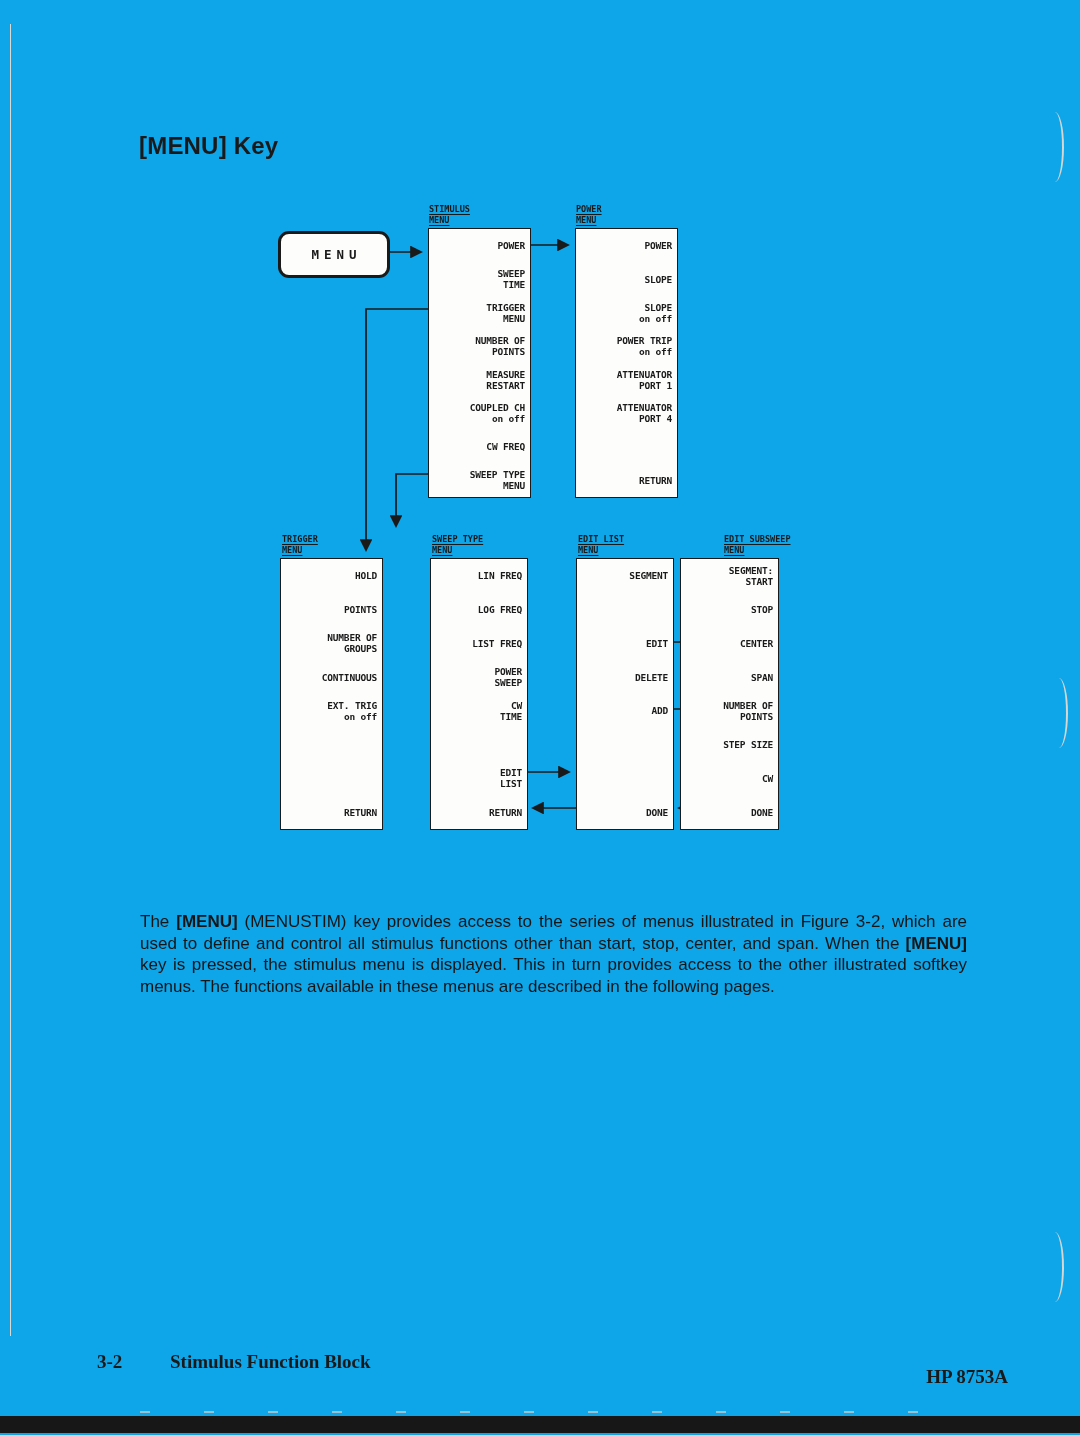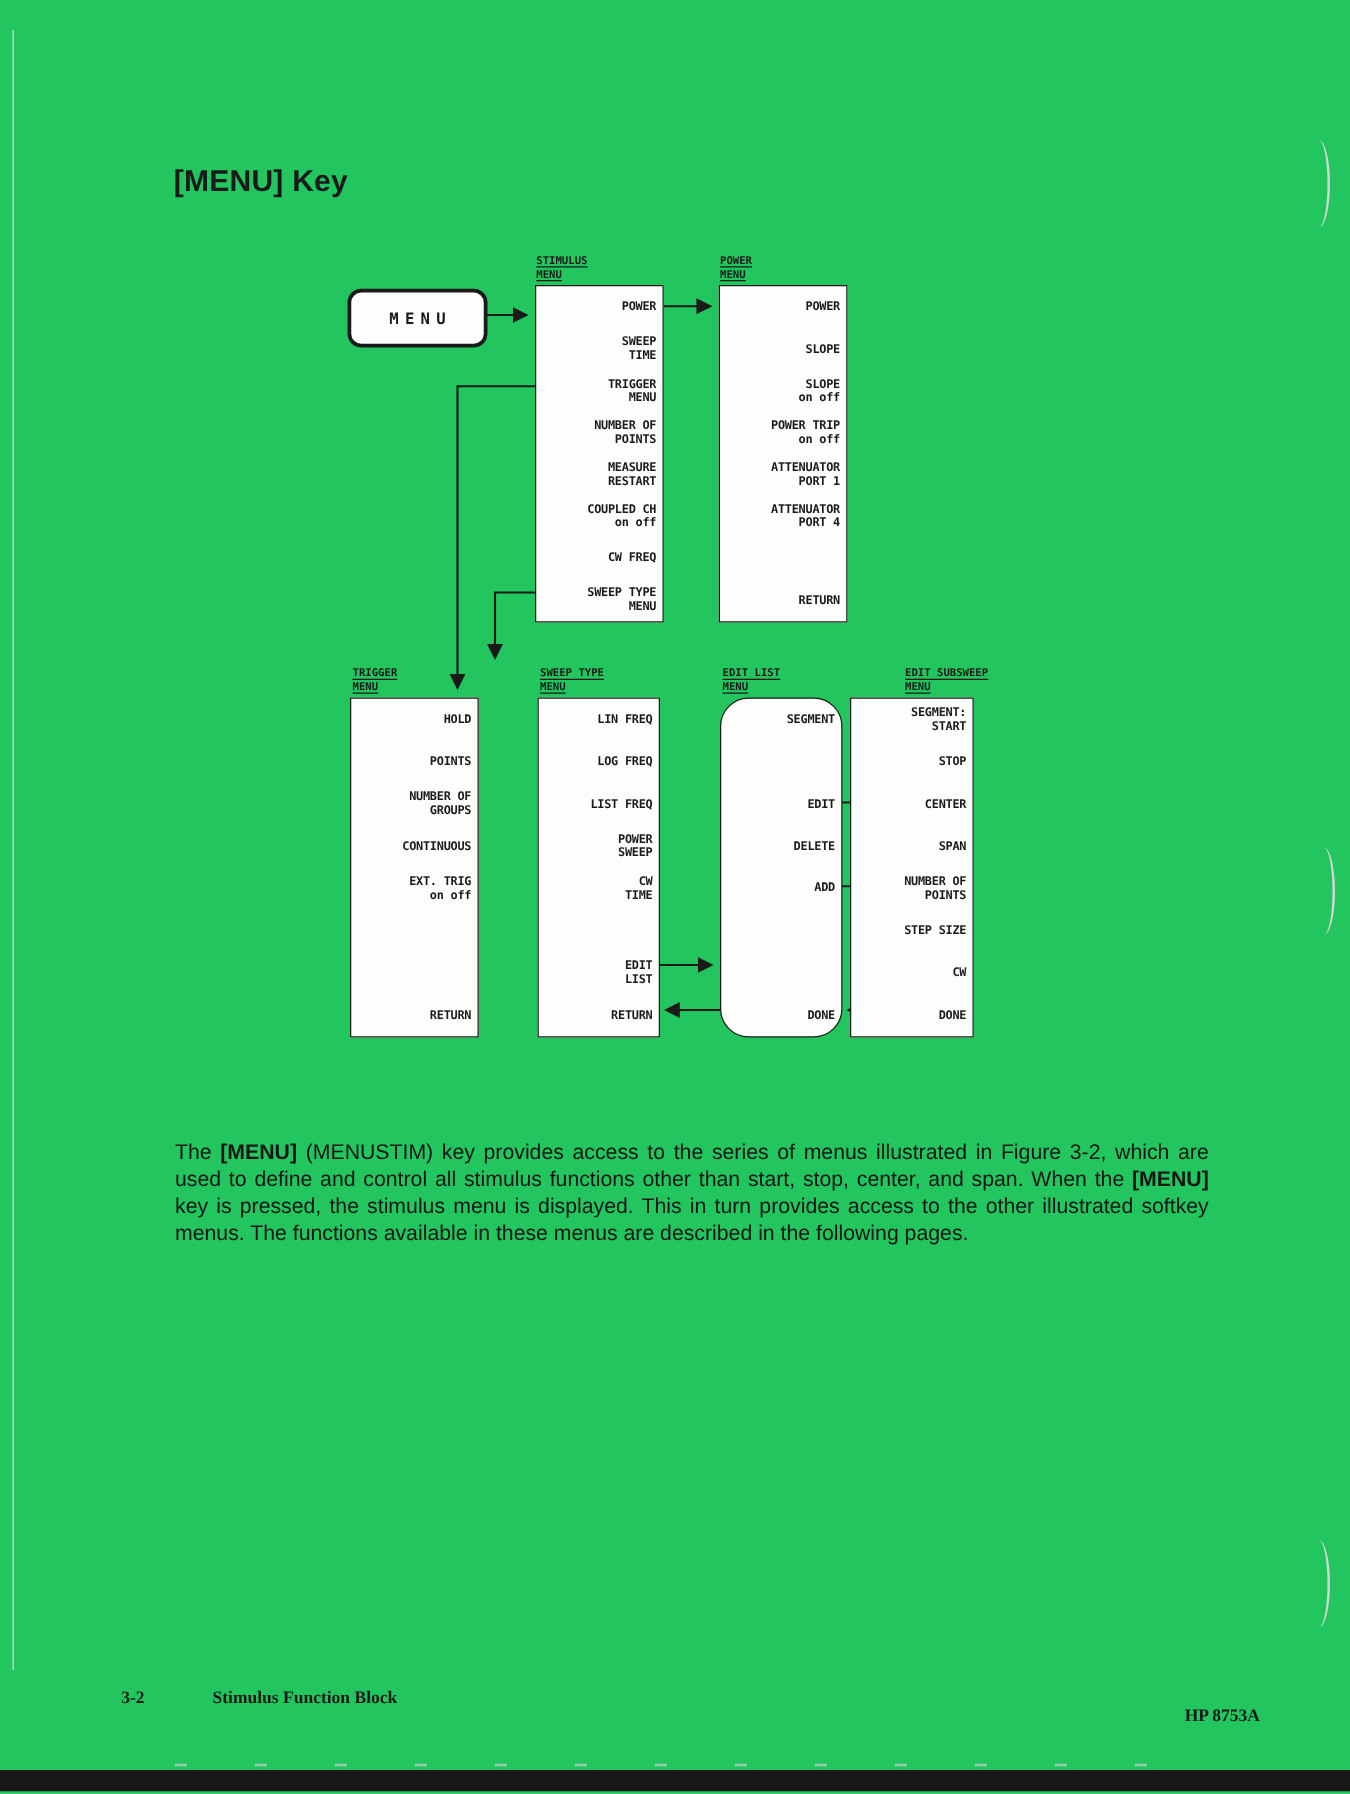--- a/index.html
+++ b/index.html
@@ -1,17 +1,17 @@
 <!DOCTYPE html>
 <html><head>
 <meta charset="utf-8">
 <style>
   html,body{margin:0;padding:0;}
   body{background:#dcdcda;}
-  .page{position:relative;width:1080px;height:1435px;margin:0 auto;background:#22c55e;overflow:hidden;font-family:"Liberation Sans",sans-serif;color:#1a1a1a;}
+  .page{position:relative;width:1080px;height:1435px;margin:0 auto;background:#0ea5e9;overflow:hidden;font-family:"Liberation Sans",sans-serif;color:#1a1a1a;}
   .scan-line-left{position:absolute;left:10px;top:24px;width:1px;height:1312px;background:#d8d8d5;}
   .scan-bar{position:absolute;left:0;bottom:2px;width:100%;height:17px;background:#171717;}
   .scan-speck{position:absolute;bottom:22px;left:140px;width:800px;height:2px;background:repeating-linear-gradient(90deg,#cfcfcc 0 10px,transparent 10px 64px);opacity:.7;}
   .curl{position:absolute;width:16px;height:70px;border-right:2px solid #d6d6d3;border-radius:0 50% 50% 0/0 50% 50% 0;}
   #curl1{right:16px;top:112px;}
   #curl2{right:12px;top:678px;}
   #curl3{right:16px;top:1232px;}
   .heading{position:absolute;left:139px;top:132px;font-size:24px;font-weight:700;letter-spacing:.2px;}
   
   .menu-key{position:absolute;left:278px;top:231px;width:101px;height:41px;border:3px solid #1a1a1a;border-radius:11px;display:flex;align-items:center;justify-content:center;font-family:"DejaVu Sans Mono",monospace;font-size:12.5px;font-weight:700;letter-spacing:5px;padding-left:5px;background:#fdfdfb;}
@@ -20,30 +20,30 @@
   .menu-box{position:absolute;border:1.6px solid #1a1a1a;background:#fdfdfb;display:flex;flex-direction:column;}
   .slot{flex:1 1 0;display:flex;flex-direction:column;justify-content:center;align-items:flex-end;padding-right:5px;font-family:"DejaVu Sans Mono",monospace;font-size:9.5px;font-weight:700;line-height:11px;text-align:right;letter-spacing:-.2px;}
   #box-stimulus{left:428px;top:228px;width:101px;height:268px;}
   #title-stimulus{left:429px;top:204px;}
   #box-power{left:575px;top:228px;width:101px;height:268px;}
   #title-power{left:576px;top:204px;}
   #box-trigger{left:280px;top:558px;width:101px;height:270px;}
   #title-trigger{left:282px;top:534px;}
   #box-sweeptype{left:430px;top:558px;width:96px;height:270px;justify-content:center;}
   #title-sweeptype{left:432px;top:534px;}
-  #box-editlist{left:576px;top:558px;width:96px;height:270px;border-radius:23px;}
+  #box-editlist{left:576px;top:558px;width:96px;height:270px;}
   #title-editlist{left:578px;top:534px;}
   #box-subsweep{left:680px;top:558px;width:97px;height:270px;}
   #title-subsweep{left:724px;top:534px;}
   .arrows{position:absolute;left:0;top:0;pointer-events:none;}
   
   .caption{position:absolute;left:140px;top:861px;width:826px;text-align:center;font-family:"Liberation Serif",serif;font-style:italic;font-weight:700;font-size:16px;}
   .cap-prefix{margin-right:18px;}
   .body-text{position:absolute;left:140px;top:911px;width:827px;font-size:17px;line-height:21.6px;text-align:justify;color:#161616;}
-  .footer{position:absolute;left:0;top:1351px;width:100%;height:24px;font-family:"Liberation Serif",serif;font-weight:700;font-size:14px;}
+  .footer{position:absolute;left:0;top:1351px;width:100%;height:24px;font-family:"Liberation Serif",serif;font-weight:700;font-size:19px;}
   .footer-num{position:absolute;left:97px;top:0;}
   .footer-section{position:absolute;left:170px;top:0;}
   .footer-doc{position:absolute;right:72px;top:15px;margin-left:16px;}
 </style>
 </head>
 <body>
 
 <div class="page">
   <div class="scan-line-left"></div>
   <div class="curl" id="curl1"></div>

